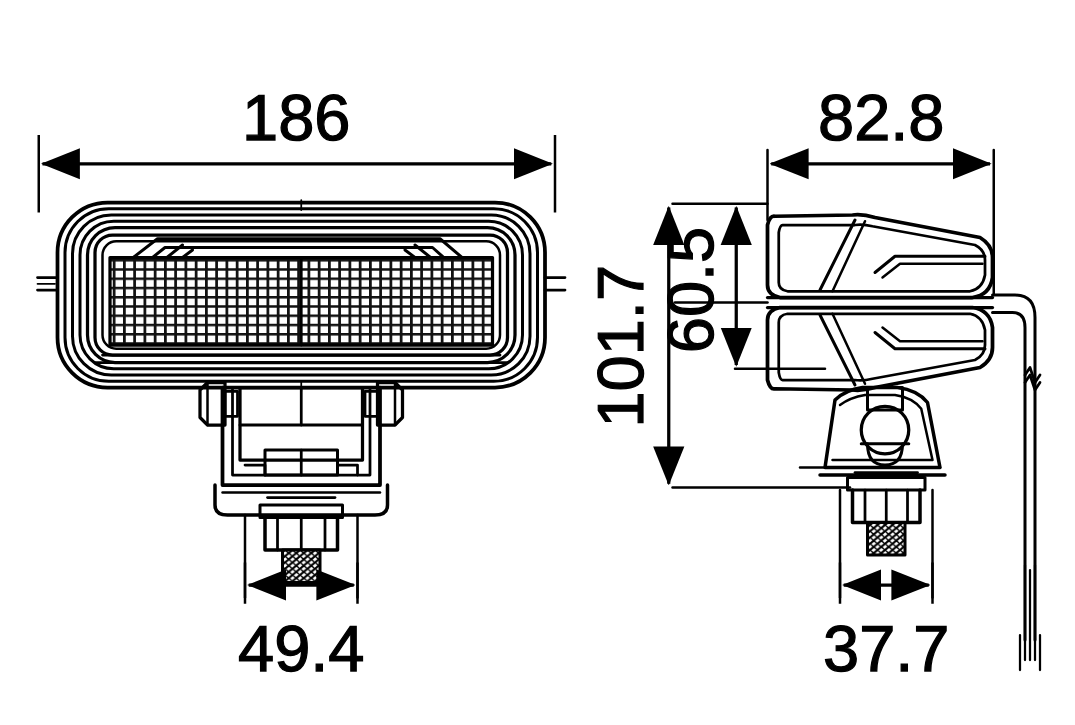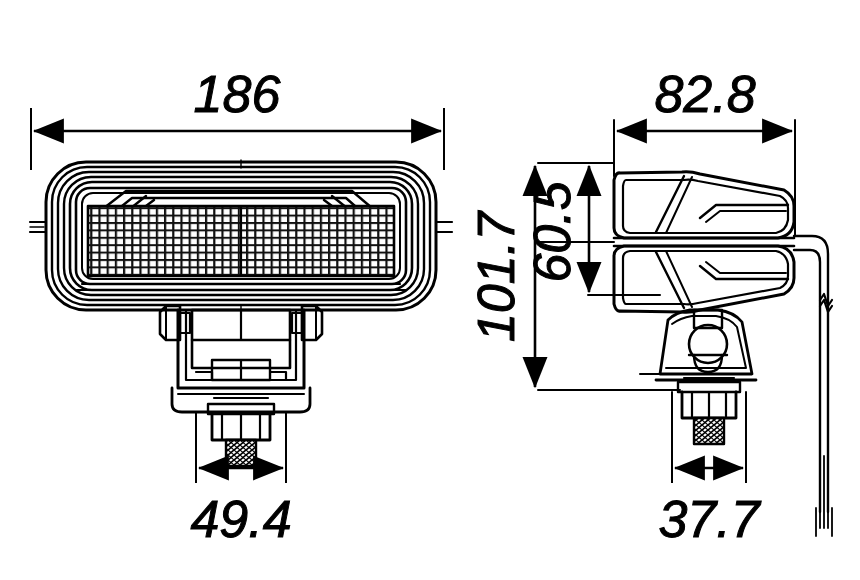--- a/index.html
+++ b/index.html
@@ -14,21 +14,20 @@
     position: relative;
     overflow: hidden;
     font-family: "Liberation Sans", sans-serif;
   }
   #drawing-root {
     position: absolute;
     top: 0;
     left: 0;
     width: 860px;
     height: 580px;
-    font-style: italic;
   }
   svg.drawing {
     display: block;
     width: 860px;
     height: 580px;
   }
   .dim-text {
     font-family: "Liberation Sans", sans-serif;
     font-size: 52px;
     fill: #000000;

